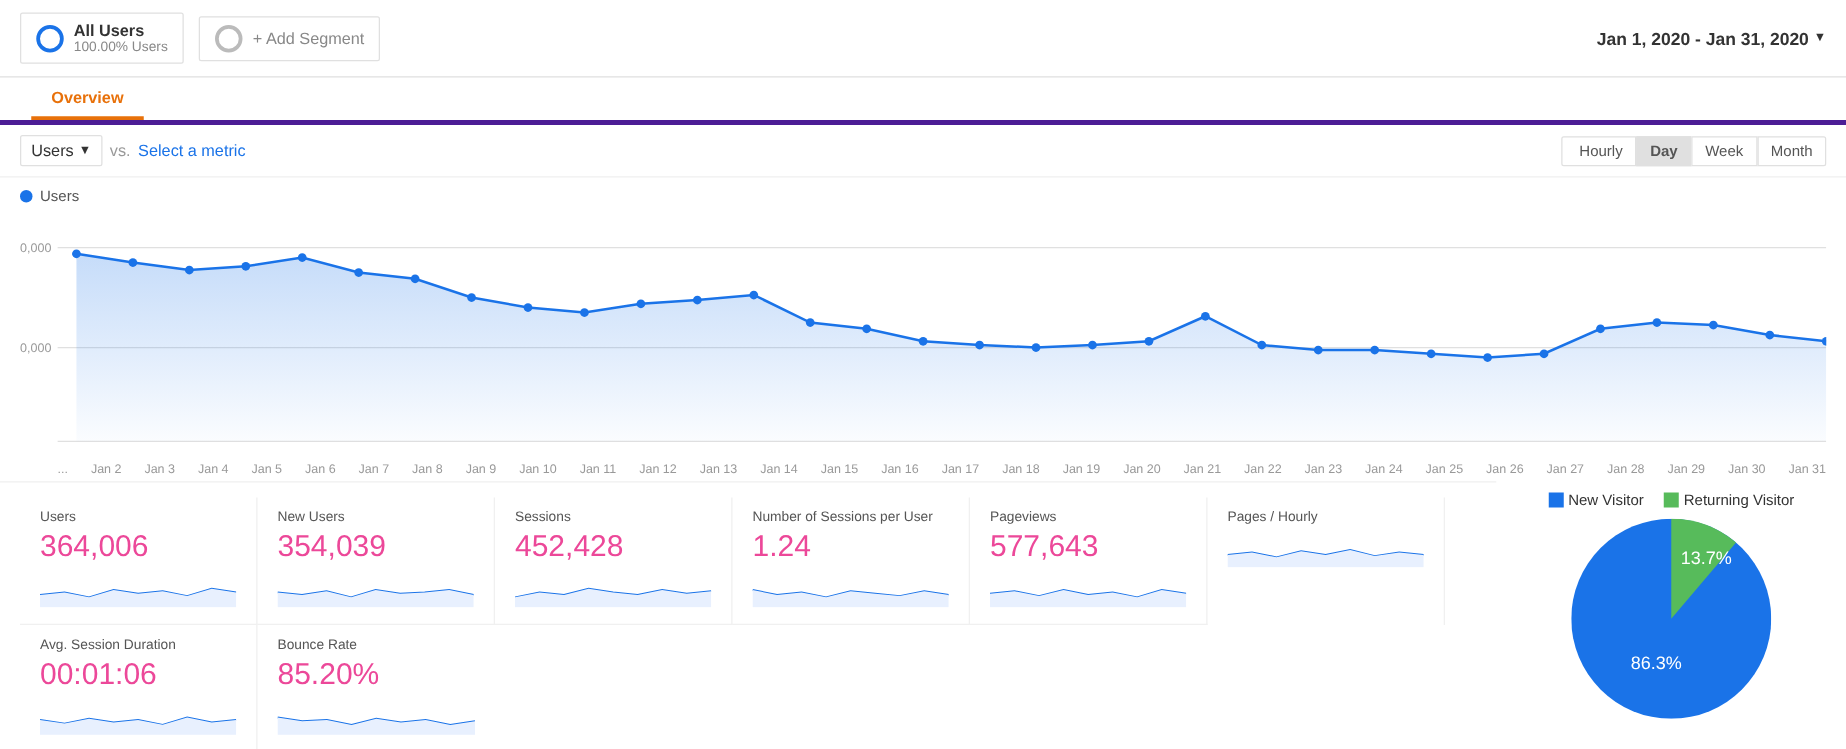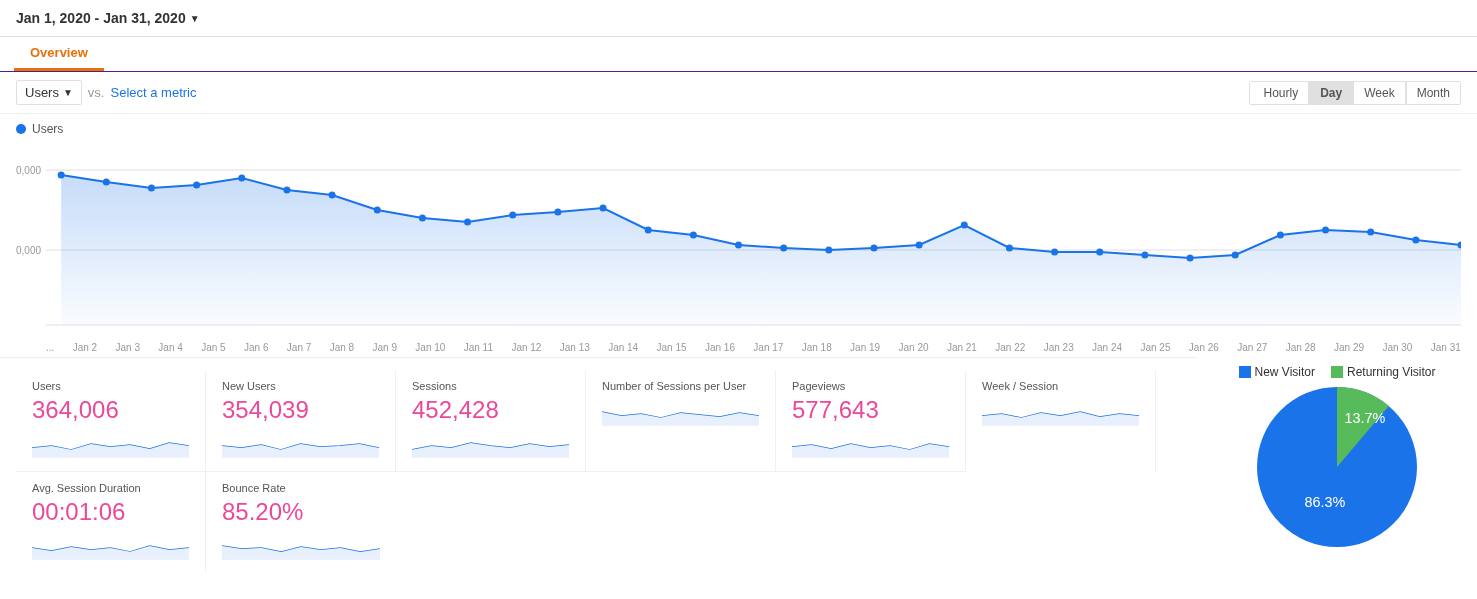--- a/index.html
+++ b/index.html
@@ -18,21 +18,21 @@
     .segment-circle {
       width: 22px; height: 22px; border-radius: 50%;
       border: 3px solid #1a73e8; background: transparent;
     }
     .segment-circle.empty { border-color: #bbb; }
     .segment-title { font-size: 13px; font-weight: bold; color: #333; }
     .segment-sub { font-size: 11px; color: #888; }
     .add-segment { color: #888; font-size: 13px; cursor: pointer; }
     .date-range { font-size: 14px; color: #333; cursor: pointer; display: flex; align-items: center; gap: 4px; font-weight: bold; }
 
-    .tabs-row { border-bottom: 1px solid #4c1d95; padding: 0 14px; }
+    .tabs-row { border-bottom: 4px solid #4c1d95; padding: 0 25px; }
     .tab {
       display: inline-block; padding: 8px 16px; font-size: 13px;
       cursor: pointer; border-bottom: 3px solid transparent; color: #555;
     }
     .tab.active { border-bottom-color: #e8710a; color: #e8710a; font-weight: bold; }
 
     .controls-row {
       display: flex; align-items: center; justify-content: space-between;
       padding: 8px 16px; border-bottom: 1px solid #f0f0f0;
     }
@@ -85,20 +85,33 @@
       width: 280px; display: flex; flex-direction: column; align-items: center;
       padding-top: 8px;
     }
 
     .chevron { font-size: 10px; }
   </style>
 </head>
 <body>
 
 <div class="header-row">
+  <div class="segments-area">
+    <div class="segment-box">
+      <div class="segment-circle"></div>
+      <div>
+        <div class="segment-title">All Users</div>
+        <div class="segment-sub">100.00% Users</div>
+      </div>
+    </div>
+    <div class="segment-box">
+      <div class="segment-circle empty"></div>
+      <div class="add-segment">+ Add Segment</div>
+    </div>
+  </div>
   <div class="date-range">
     <span>Jan 1, 2020 - Jan 31, 2020</span>
     <span class="chevron">▼</span>
   </div>
 </div>
 
 <div class="tabs-row">
   <div class="tab active">Overview</div>
 </div>
 
@@ -240,37 +253,38 @@
         <div class="metric-name">Sessions</div>
         <div class="metric-value">452,428</div>
         <svg class="metric-sparkline" viewBox="0 0 160 30">
           <polyline points="0,22 20,18 40,20 60,15 80,18 100,20 120,16 140,19 160,17" fill="none" stroke="#1a73e8" stroke-width="1.5"></polyline>
           <path d="M0,22 20,18 40,20 60,15 80,18 100,20 120,16 140,19 160,17 L160,30 L0,30Z" fill="#e8f0fe"></path>
         </svg>
       </div>
 
       <div class="metric-card">
         <div class="metric-name">Number of Sessions per User</div>
+        <div class="metric-value">1.24</div>
         <svg class="metric-sparkline" viewBox="0 0 160 30">
           <polyline points="0,16 20,20 40,18 60,22 80,17 100,19 120,21 140,17 160,20" fill="none" stroke="#1a73e8" stroke-width="1.5"></polyline>
           <path d="M0,16 20,20 40,18 60,22 80,17 100,19 120,21 140,17 160,20 L160,30 L0,30Z" fill="#e8f0fe"></path>
         </svg>
       </div>
 
       <div class="metric-card">
         <div class="metric-name">Pageviews</div>
         <div class="metric-value">577,643</div>
         <svg class="metric-sparkline" viewBox="0 0 160 30">
           <polyline points="0,19 20,17 40,21 60,16 80,20 100,18 120,22 140,16 160,19" fill="none" stroke="#1a73e8" stroke-width="1.5"></polyline>
           <path d="M0,19 20,17 40,21 60,16 80,20 100,18 120,22 140,16 160,19 L160,30 L0,30Z" fill="#e8f0fe"></path>
         </svg>
       </div>
 
       <div class="metric-card" style="border-bottom:none;">
-        <div class="metric-name">Week / Session</div>
+        <div class="metric-name">Pages / Hourly</div>
         <svg class="metric-sparkline" viewBox="0 0 160 30">
           <polyline points="0,20 20,18 40,22 60,17 80,20 100,16 120,21 140,18 160,20" fill="none" stroke="#1a73e8" stroke-width="1.5"></polyline>
           <path d="M0,20 20,18 40,22 60,17 80,20 100,16 120,21 140,18 160,20 L160,30 L0,30Z" fill="#e8f0fe"></path>
         </svg>
       </div>
 
       <div class="metric-card" style="border-bottom:none;">
         <div class="metric-name">Avg. Session Duration</div>
         <div class="metric-value">00:01:06</div>
         <svg class="metric-sparkline" viewBox="0 0 160 30">

